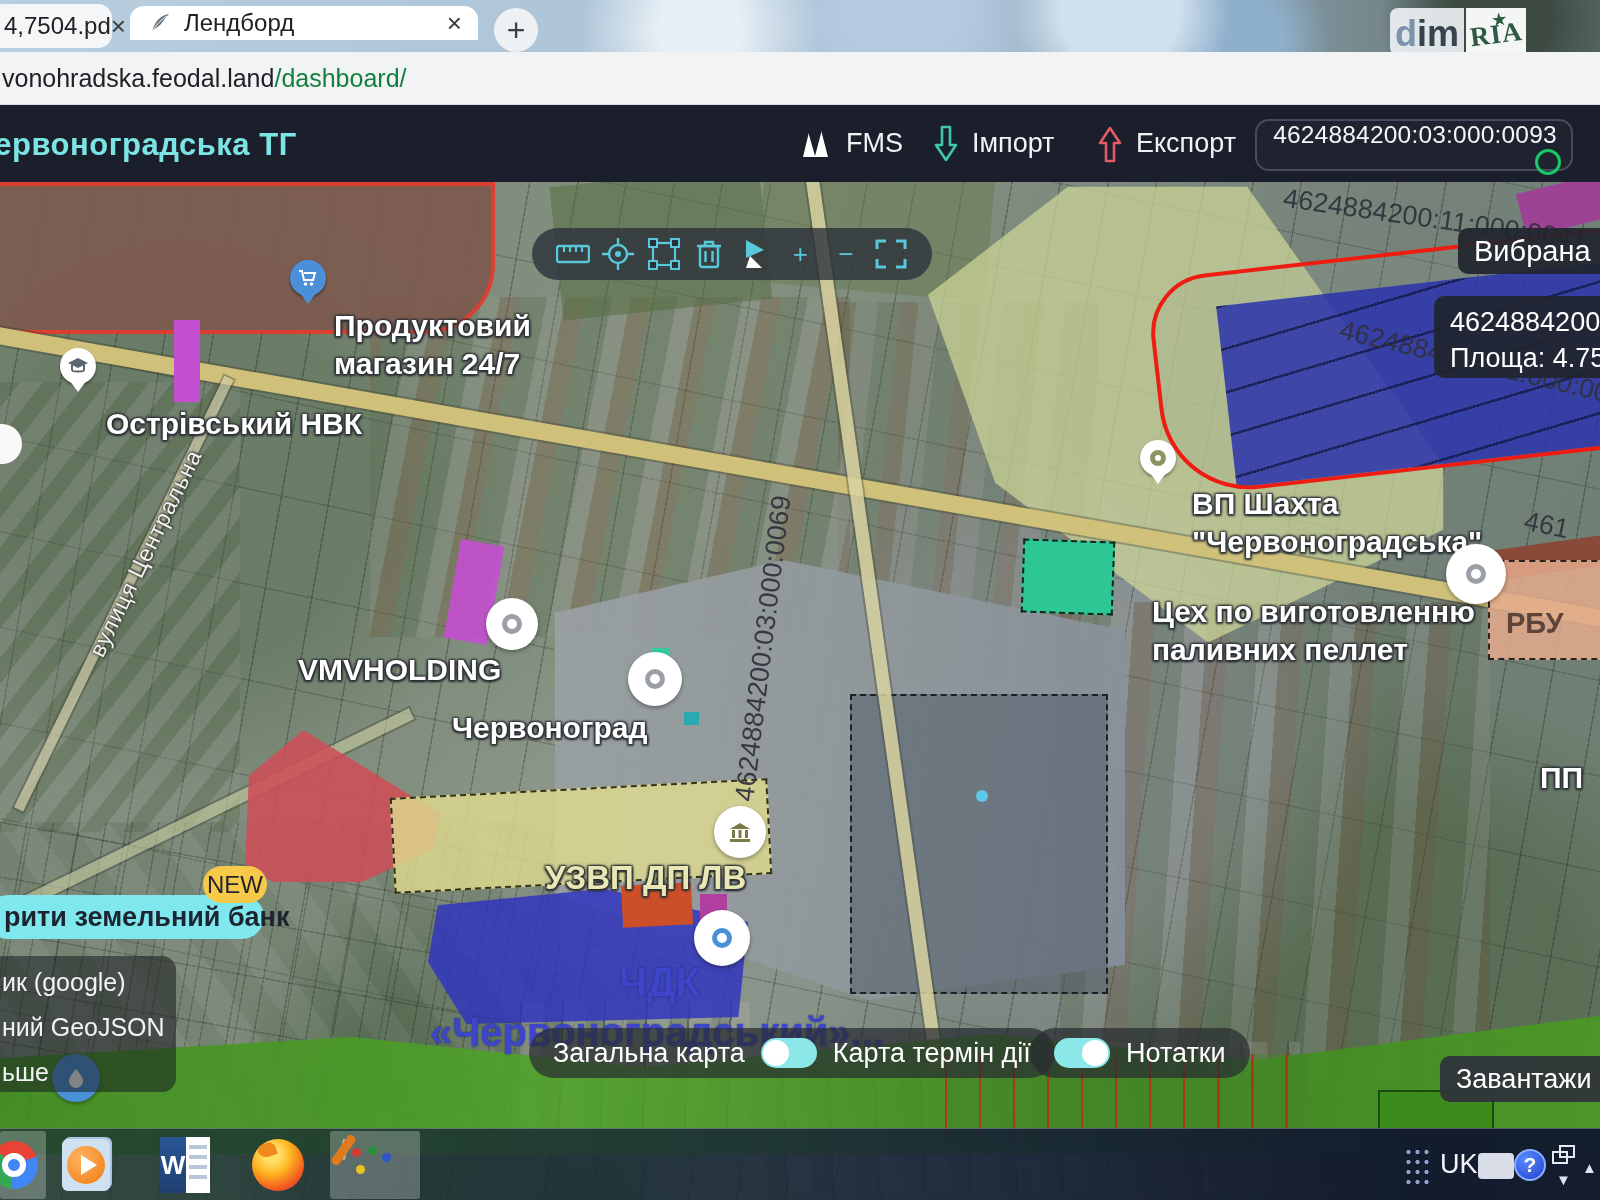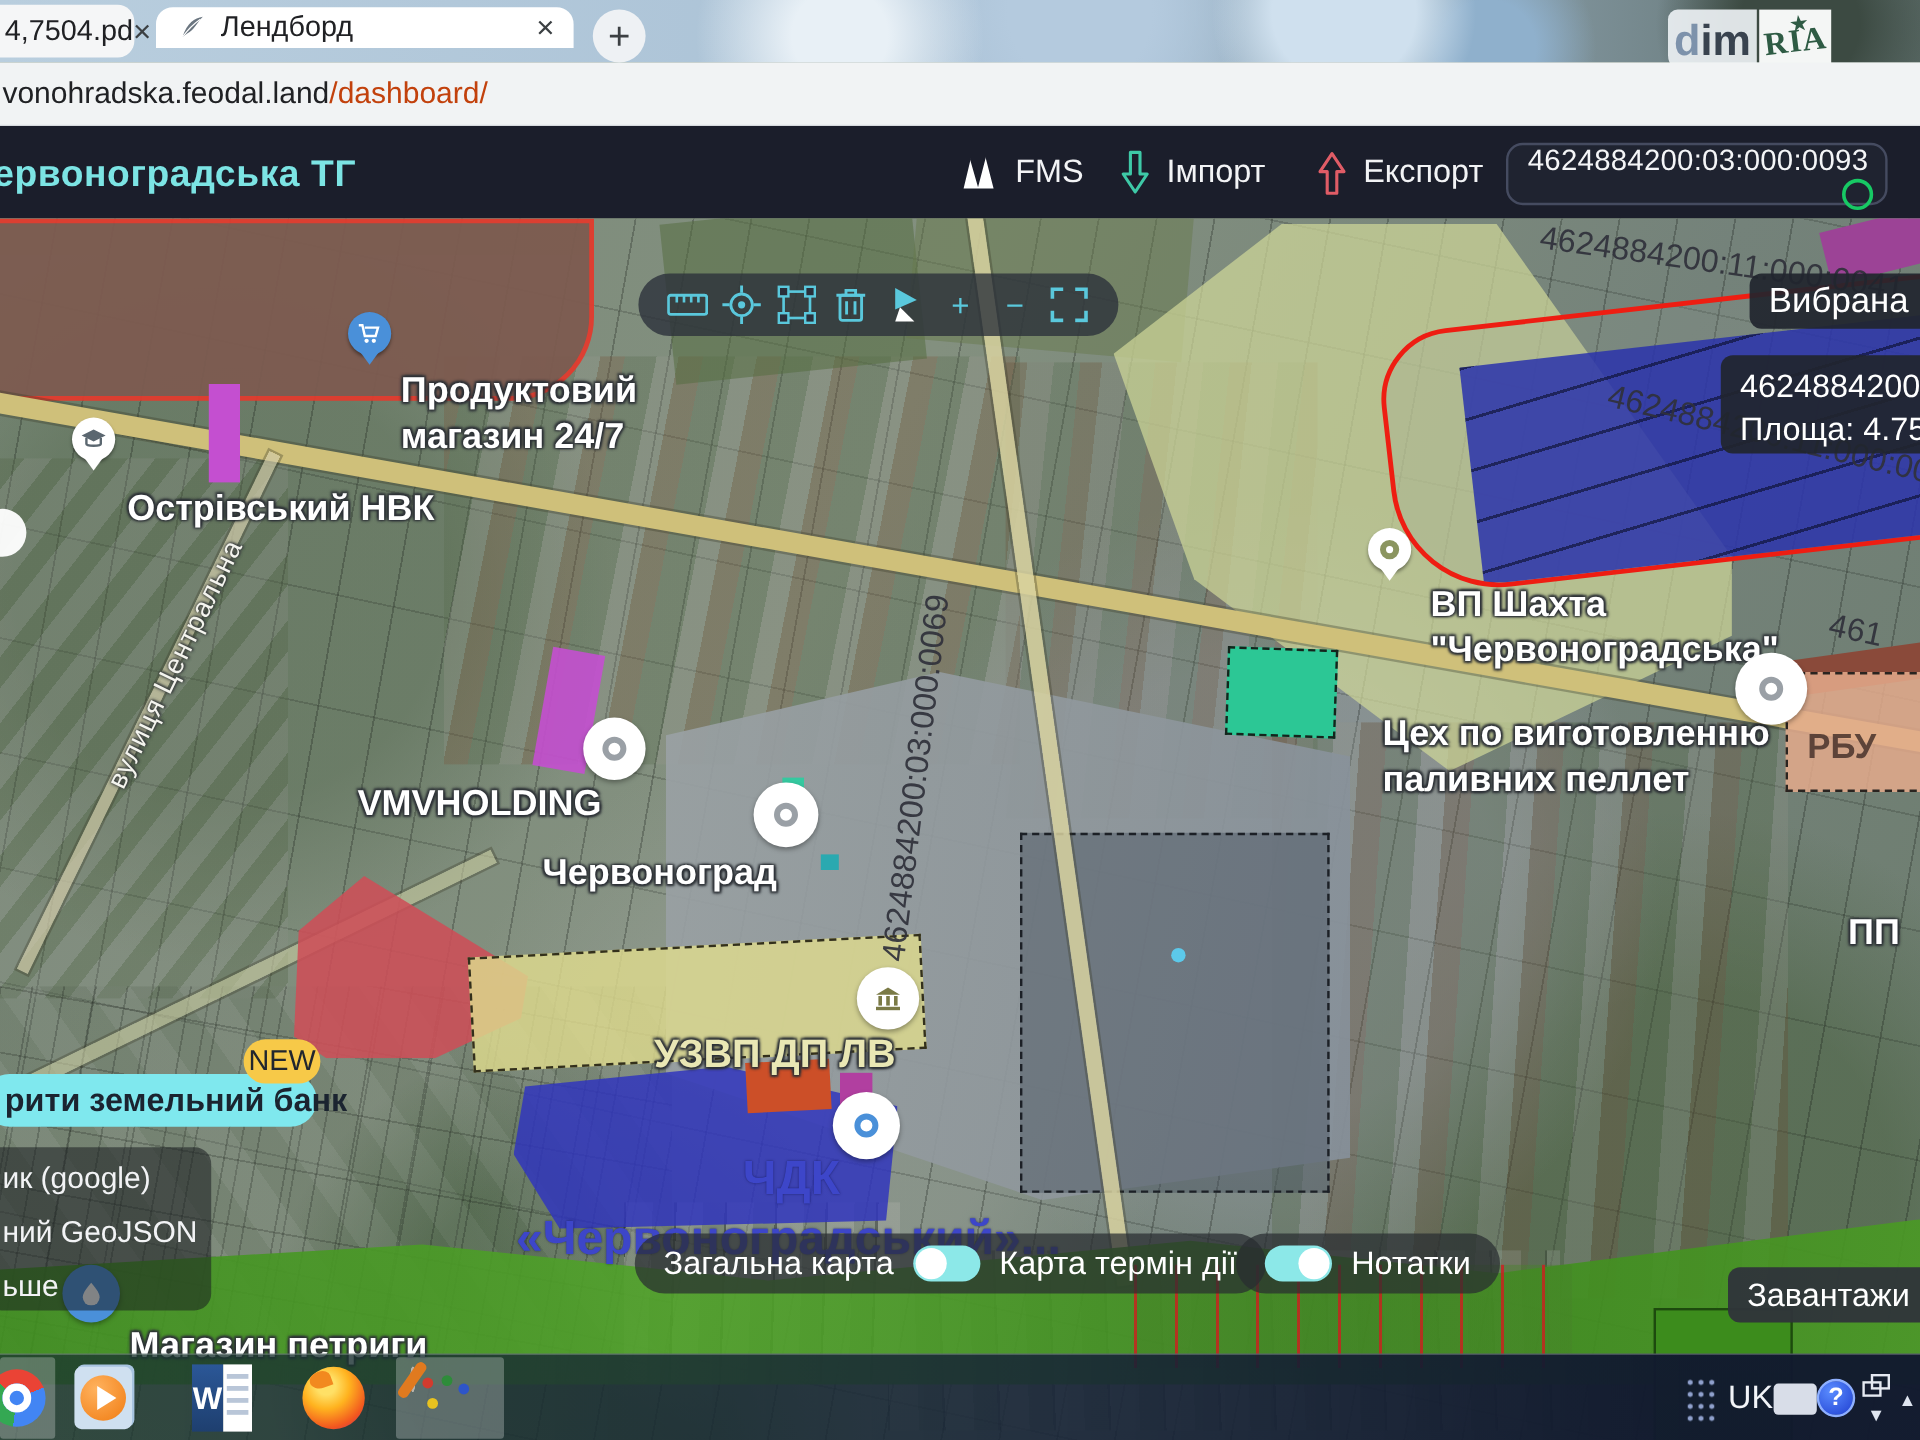--- a/index.html
+++ b/index.html
@@ -30,21 +30,21 @@
     font-size:36px; font-weight:bold; color:#39434f; }
   .logo-dim span.d { color:#7d92ab; }
   .logo-ria { position:absolute; left:1466px; top:8px; width:60px; height:52px; background:#f4f6f5;
     display:flex; align-items:center; justify-content:center; font-family:"Liberation Serif",serif;
     font-weight:bold; font-size:27px; color:#2e5b44; transform-origin:center; }
   .logo-ria .txt { transform:rotate(-7deg); letter-spacing:1px; }
   .logo-ria .star { position:absolute; top:2px; left:26px; font-size:16px; color:#2e5b44; transform:rotate(-7deg); }
 
   .urlbar { position:absolute; left:0; top:52px; width:1600px; height:53px; background:#f1f3f4; border-bottom:1px solid #d7dade; }
   .url { position:absolute; left:2px; top:12px; font-size:25px; color:#202124; }
-  .url .path { color:#c2410c; }
+  .url .path { color:#15803d; }
   .share-ico { position:absolute; left:1527px; top:64px; width:36px; height:30px; }
 
   
   .appheader { position:absolute; left:0; top:105px; width:1600px; height:77px; background:#1b1e2b; }
   .apptitle { position:absolute; left:-28px; top:22px; font-size:31px; font-weight:bold; color:#7ce4e4; letter-spacing:.5px; }
   .navitem { position:absolute; top:0; height:77px; display:flex; align-items:center; gap:12px; color:#f2f3f5; font-size:27px; }
   .nav-fms { left:800px; } .nav-import { left:932px; } .nav-export { left:1096px; }
   .searchbox { position:absolute; left:1255px; top:14px; width:318px; height:52px; border:2px solid #454b60;
     border-radius:14px; background:rgba(35,39,52,.6); display:flex; align-items:center; padding:0 10px 0 12px;flex-direction:column; }
   .searchval { color:#f4f5f7; font-size:24.5px; letter-spacing:.2px; white-space:nowrap; }
@@ -401,21 +401,20 @@
 «Червоноградський»...</div>
     <div class="cpin" style="left:694px; top:728px; width:56px; height:56px;">
       <span class="ring" style="border-color:#4a90d9;"></span>
     </div>
 
     <div class="cpin" style="left:52px; top:872px; width:48px; height:48px; background:#4a90d9;">
       <svg width="18" height="20" viewBox="0 0 18 20">
         <path d="M9 1 C14 7 16 10 16 13 a7 7 0 0 1 -14 0 C2 10 4 7 9 1 Z" fill="#fff"></path>
       </svg>
     </div>
-    <div class="maplabel" style="left:108px; top:876px;">Магазин петриги</div>
 
     <div class="maplabel lbl-rbu" style="left:1506px; top:378px;">РБУ</div>
     <div class="maplabel" style="left:1540px; top:532px;">ПП</div>
 
     <div class="maptools">
       <span class="tool">
         <svg width="34" height="24" viewBox="0 0 34 24">
             <rect x="1" y="4" width="32" height="16" rx="2" fill="none" stroke="#5ac8dc" stroke-width="2.4"></rect>
         <path d="M8 4 v6 M14 4 v6 M20 4 v6 M26 4 v6" stroke="#5ac8dc" stroke-width="2.2"></path>
           </svg>

